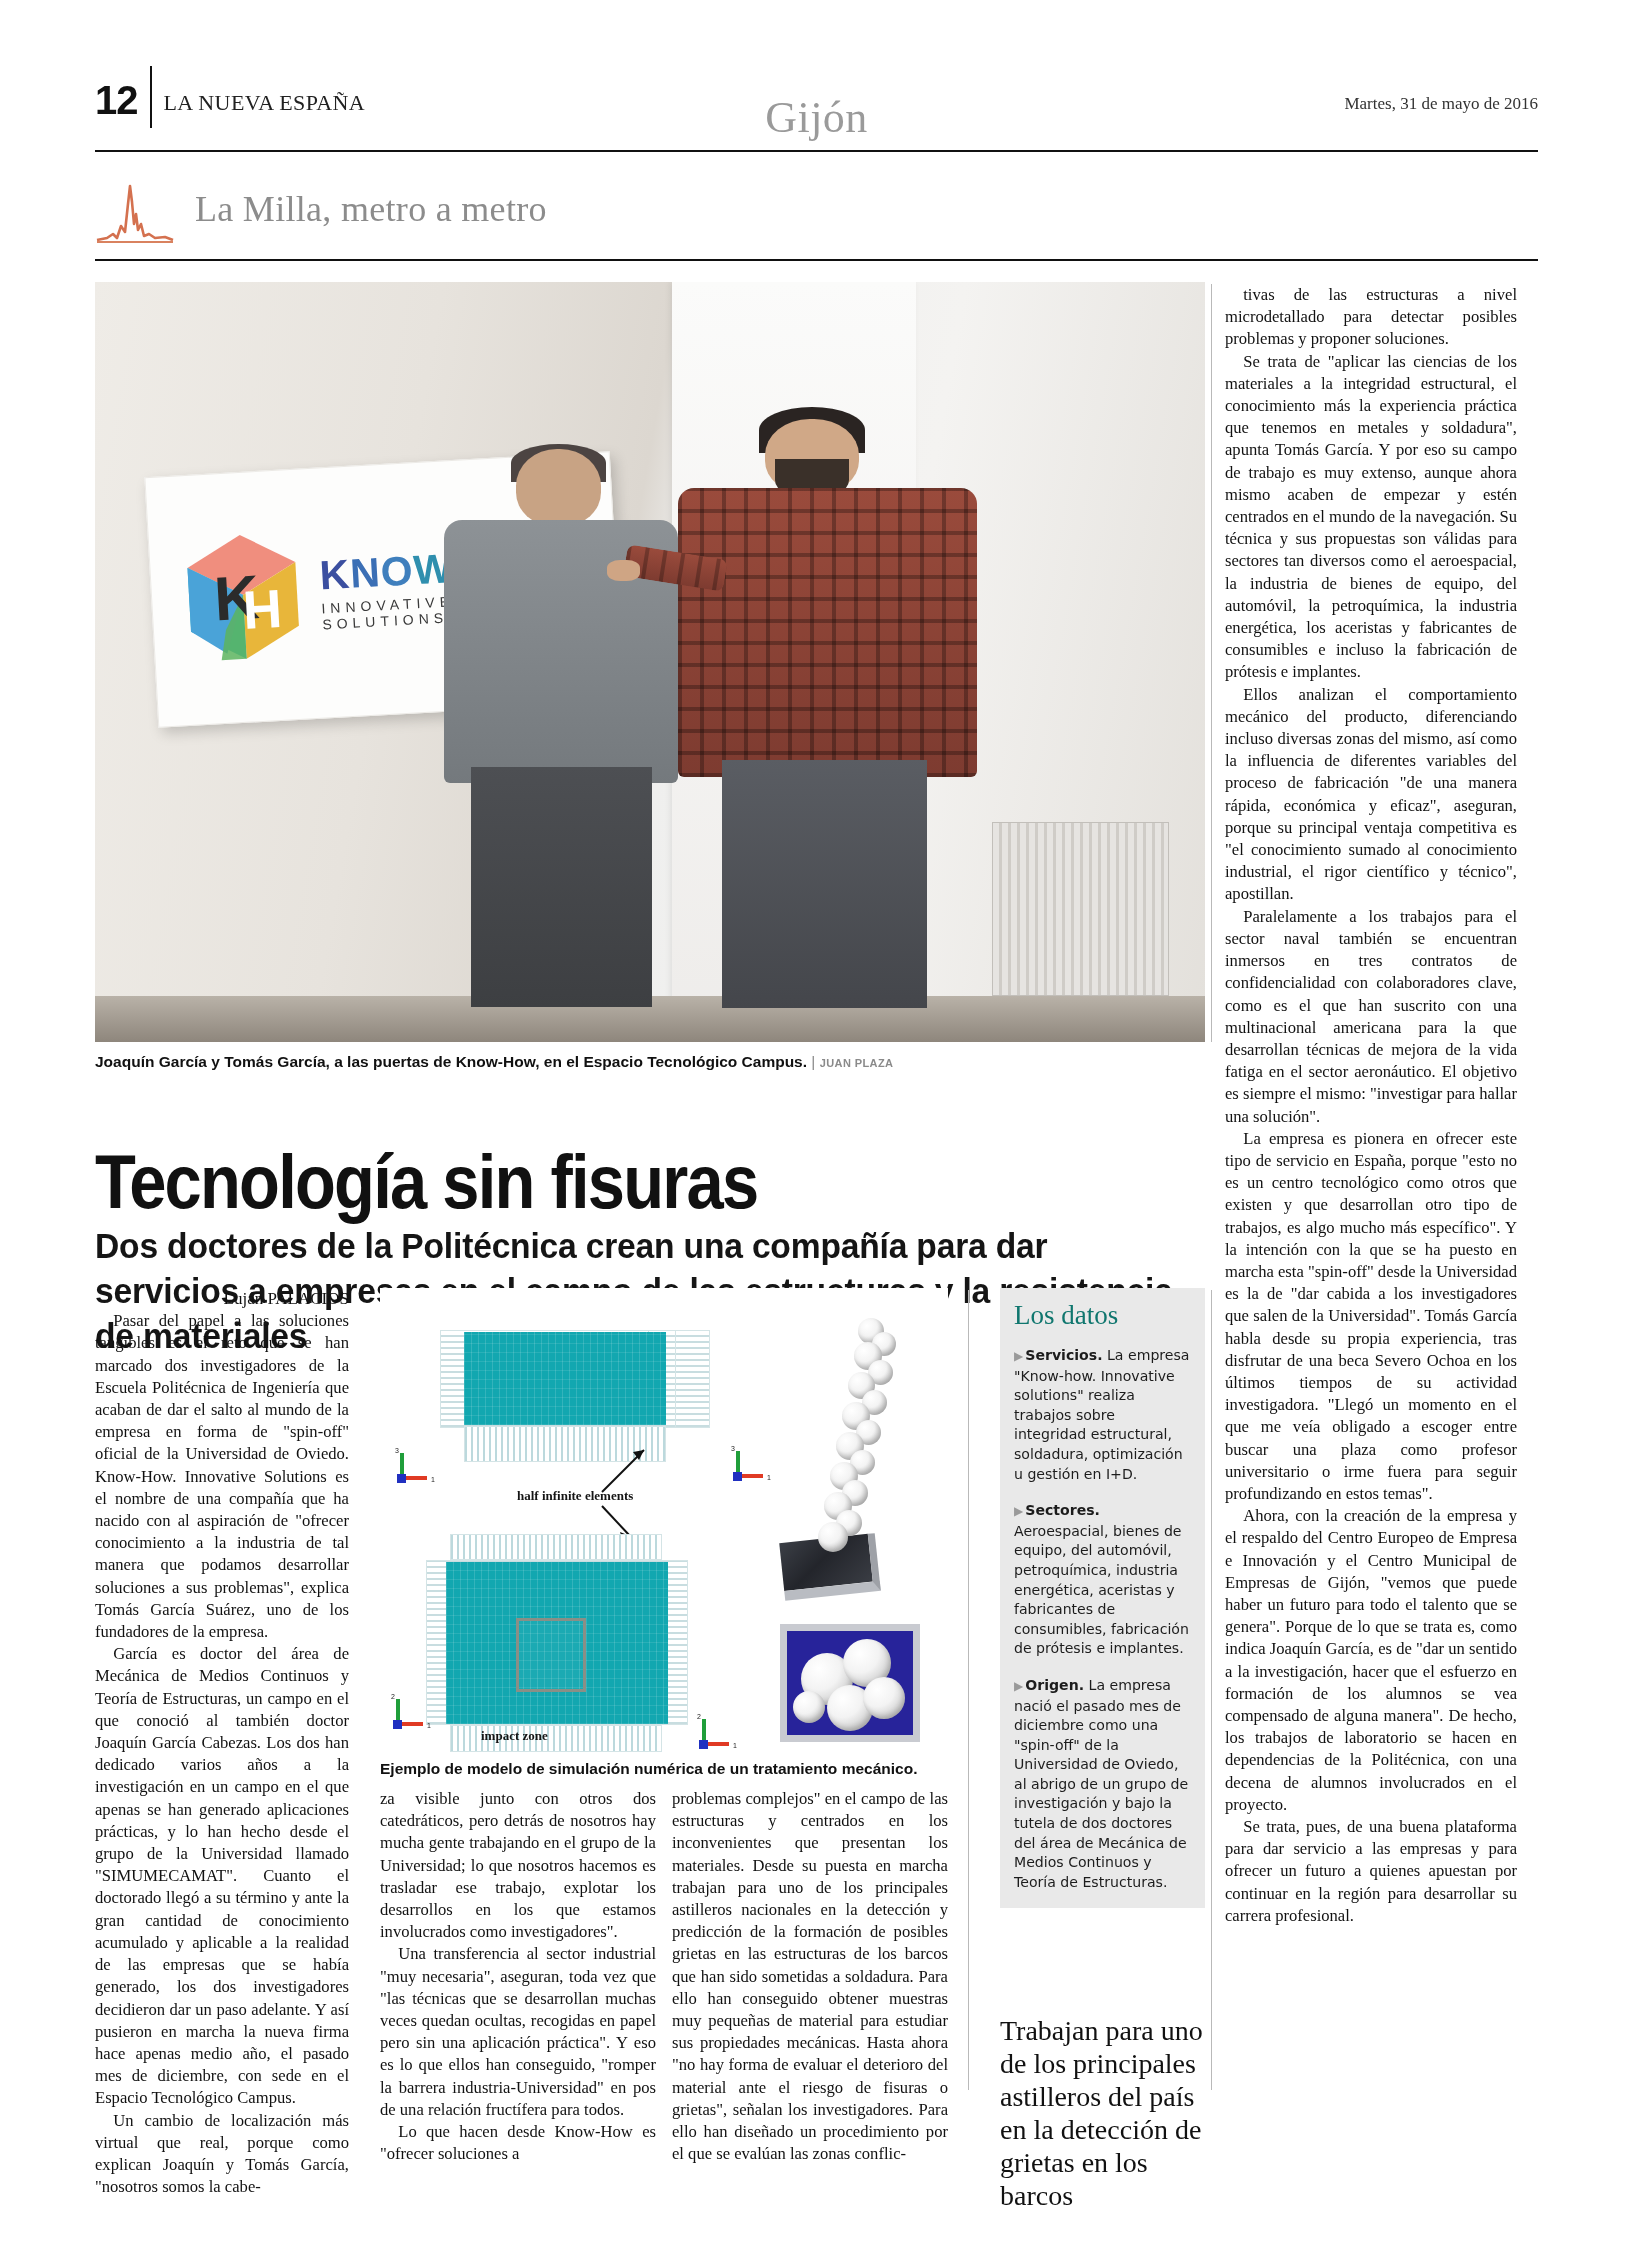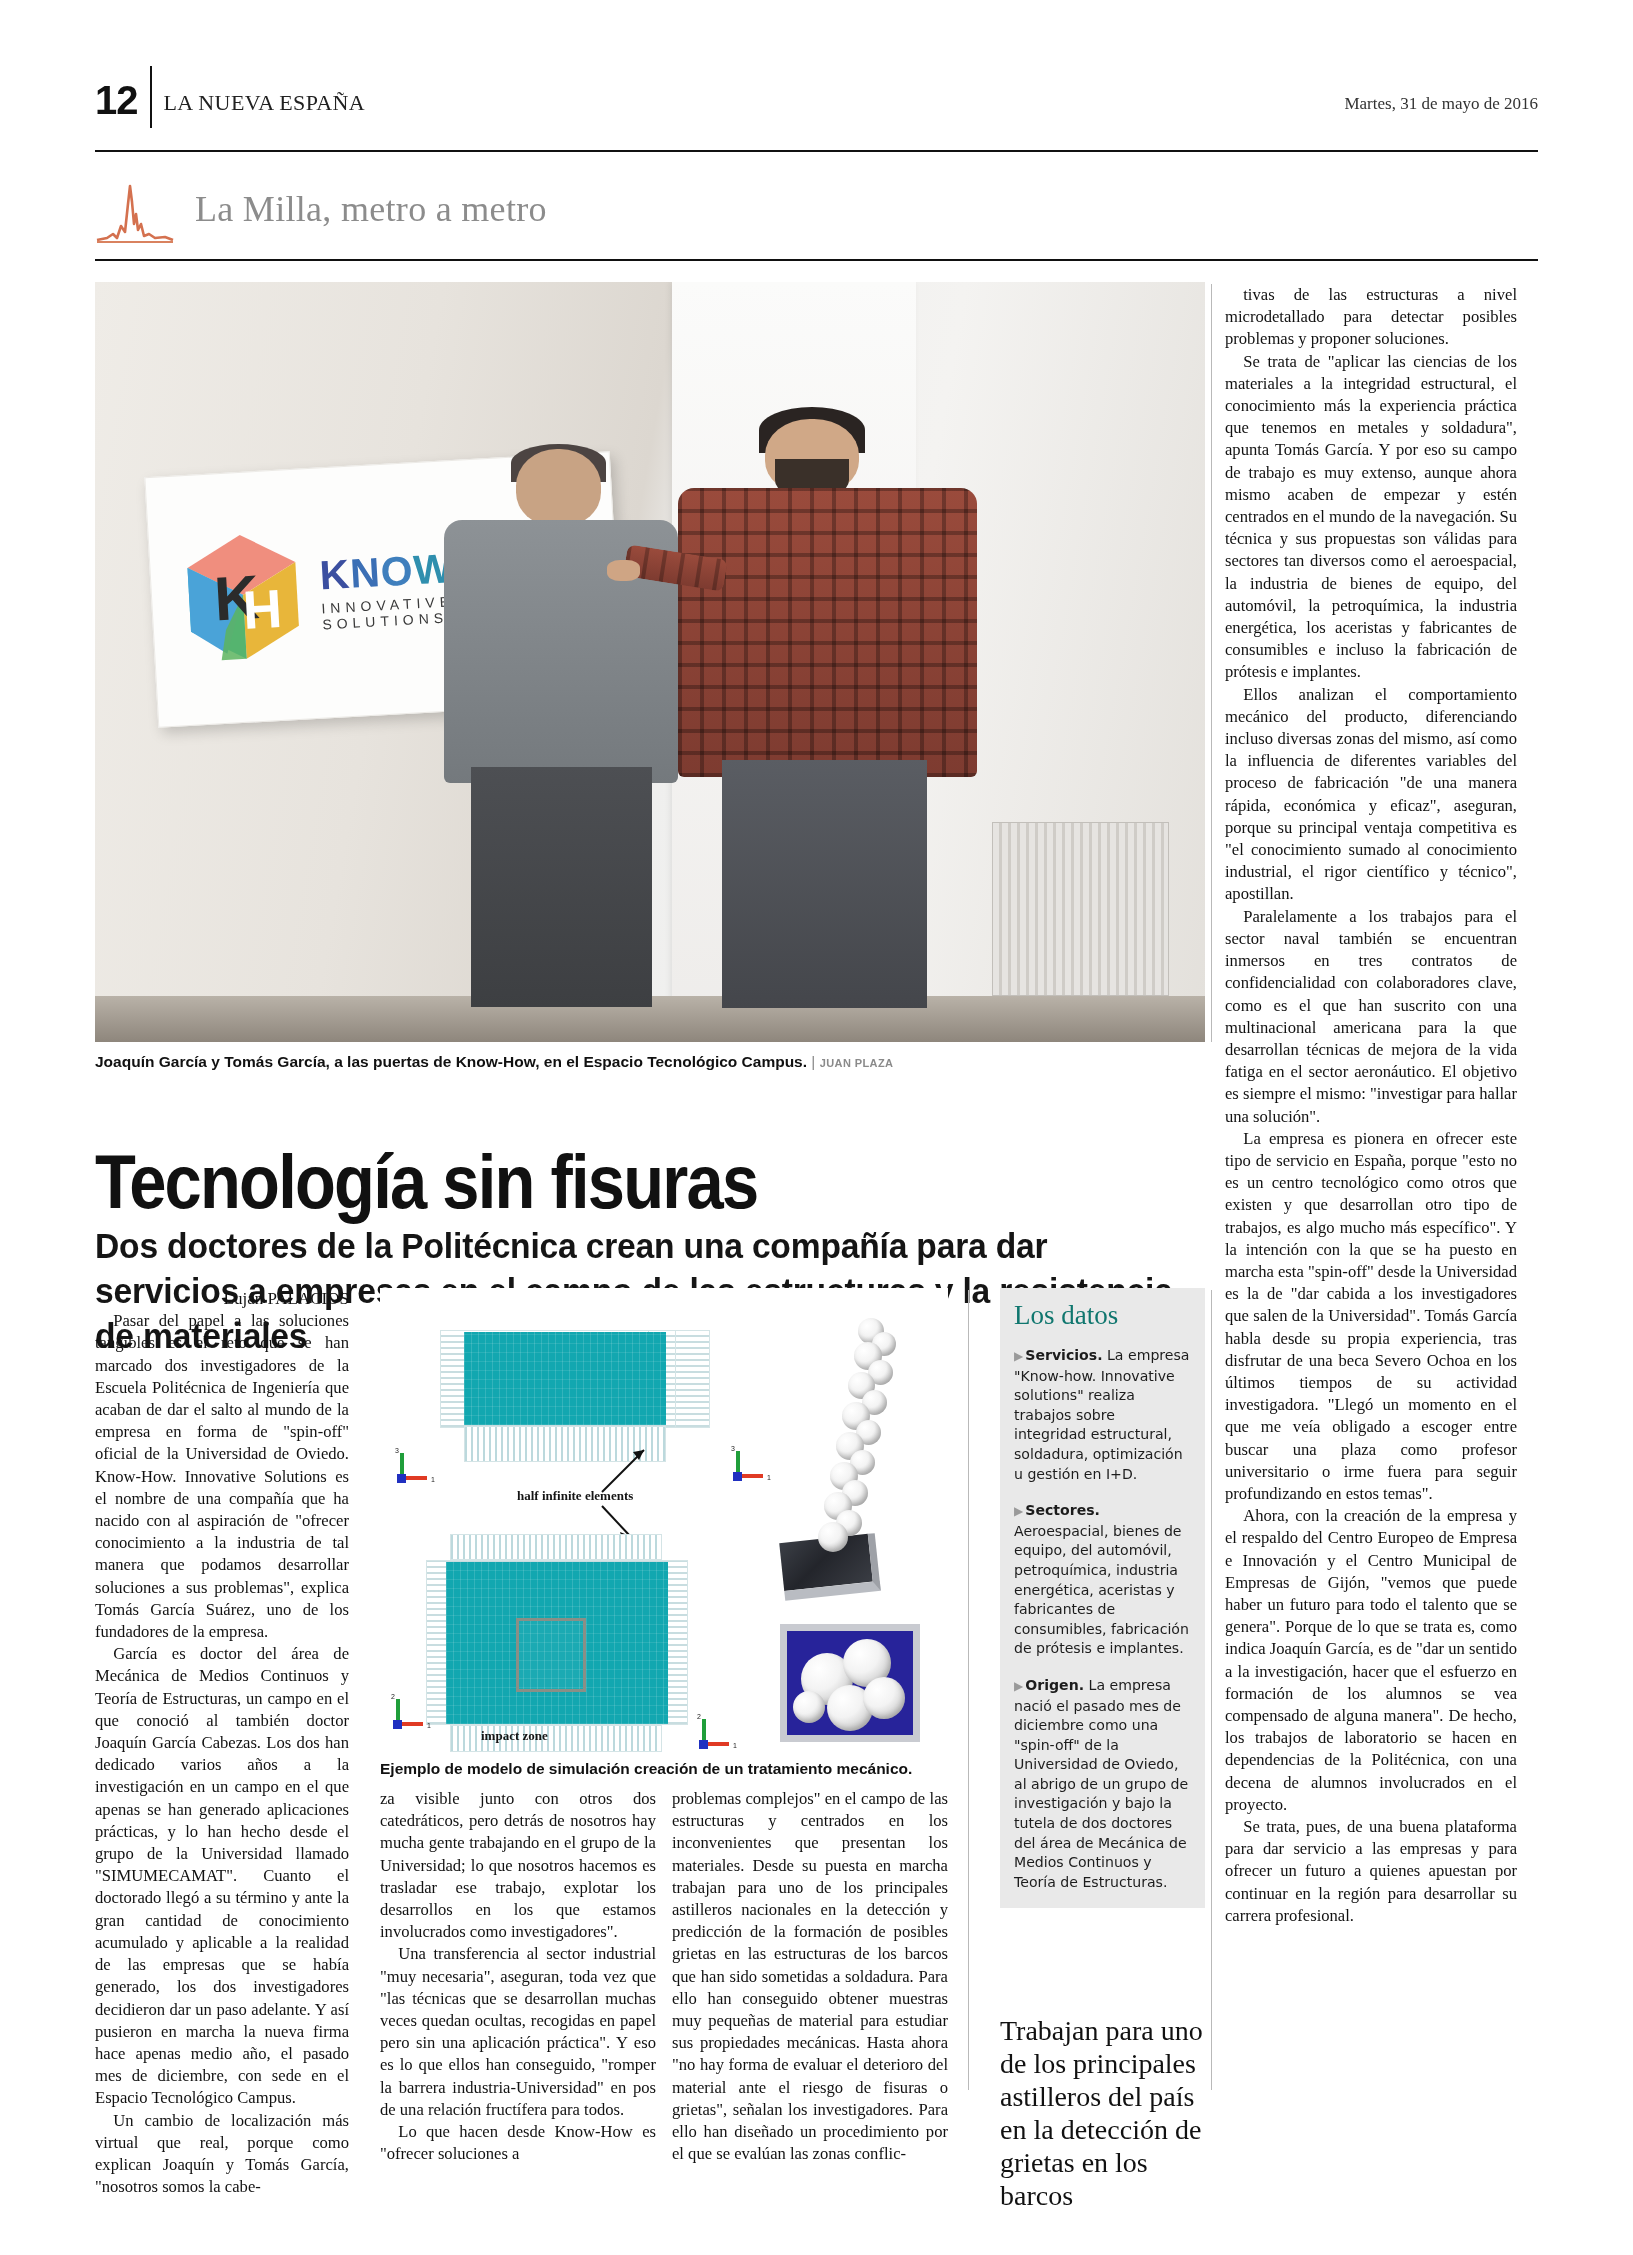--- a/index.html
+++ b/index.html
@@ -296,20 +296,21 @@
 </style>
 </head>
 <body>
 
 <div class="page">
 
   <div class="masthead">
     <span class="folio">12</span>
     <span class="folio-rule"></span>
     <span class="paper-name">LA NUEVA ESPAÑA</span>
+    <div class="section-name">Gijón</div>
     <div class="masthead-date">Martes, 31 de mayo de 2016</div>
   </div>
   <div class="rule-top"></div>
 
   <div class="banner">
     <span class="banner-mark">
       <svg viewBox="0 0 80 62" width="80" height="62" aria-hidden="true">
         <path d="M2 56 L12 54 L18 50 L22 54 L26 42 L30 48 L33 20 L35 2 L37 18 L39 40 L41 30 L43 46 L46 40 L49 52 L54 50 L60 54 L70 53 L78 56" fill="none" stroke="#d4714f" stroke-width="2.6" stroke-linejoin="round"></path>
         <path d="M2 58 L78 58" stroke="#d9825f" stroke-width="2" fill="none"></path>
       </svg>
@@ -469,21 +470,21 @@
 
     <div class="balls-box" style="left:400px; top:336px; width:140px; height:118px;">
       <span class="ball" style="left:14px; top:22px; width:52px; height:52px;"></span>
       <span class="ball" style="left:56px; top:8px;  width:48px; height:48px;"></span>
       <span class="ball" style="left:40px; top:54px; width:46px; height:46px;"></span>
       <span class="ball" style="left:76px; top:46px; width:42px; height:42px;"></span>
       <span class="ball" style="left:6px;  top:60px; width:32px; height:32px;"></span>
     </div>
   </div>
 
-  <div class="fig-caption">Ejemplo de modelo de simulación creación de un tratamiento mecánico.</div>
+  <div class="fig-caption">Ejemplo de modelo de simulación numérica de un tratamiento mecánico.</div>
 
   <div class="col col-b">
     <p style="text-indent:0">za visible junto con otros dos catedráticos, pero detrás de nosotros hay mucha gente trabajando en el grupo de la Universidad; lo que nosotros hacemos es trasladar ese trabajo, explotar los desarrollos en los que estamos involucrados como investigadores".</p>
     <p>Una transferencia al sector industrial "muy necesaria", aseguran, toda vez que "las técnicas que se desarrollan muchas veces quedan ocultas, recogidas en papel pero sin una aplicación práctica". Y eso es lo que ellos han conseguido, "romper la barrera industria-Universidad" en pos de una relación fructífera para todos.</p>
     <p>Lo que hacen desde Know-How es "ofrecer soluciones a</p>
   </div>
   <div class="col col-c">
     <p style="text-indent:0">problemas complejos" en el campo de las estructuras y centrados en los inconvenientes que presentan los materiales. Desde su puesta en marcha trabajan para uno de los principales astilleros nacionales en la detección y predicción de la formación de posibles grietas en las estructuras de los barcos que han sido sometidas a soldadura. Para ello han conseguido obtener muestras muy pequeñas de material para estudiar sus propiedades mecánicas. Hasta ahora "no hay forma de evaluar el deterioro del material ante el riesgo de fisuras o grietas", señalan los investigadores. Para ello han diseñado un procedimiento por el que se evalúan las zonas conflic-</p>
   </div>
 

